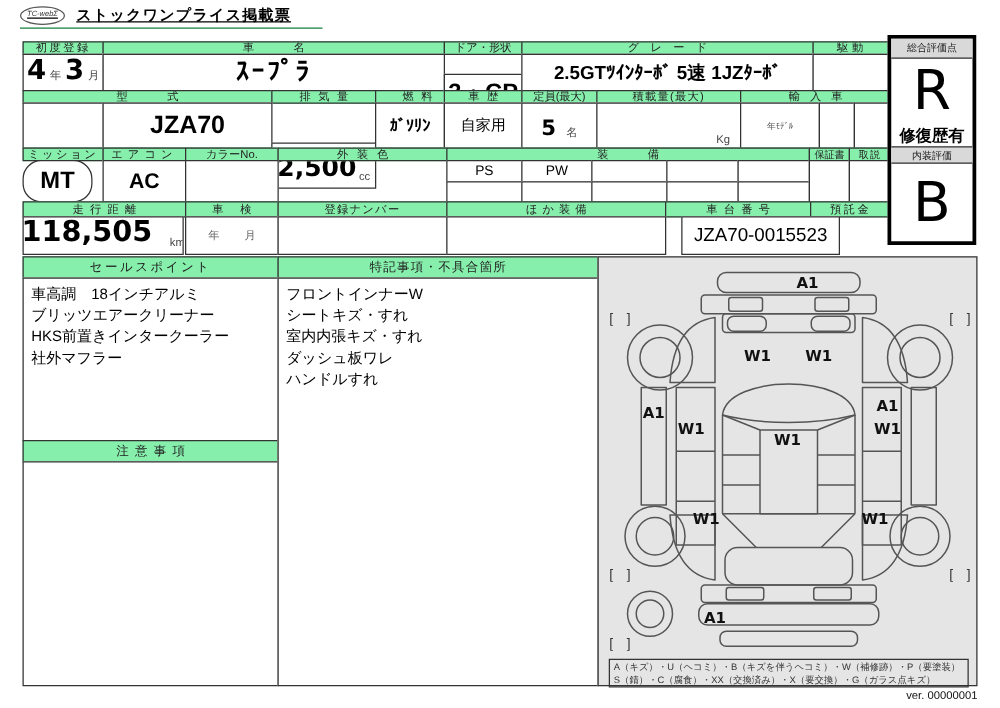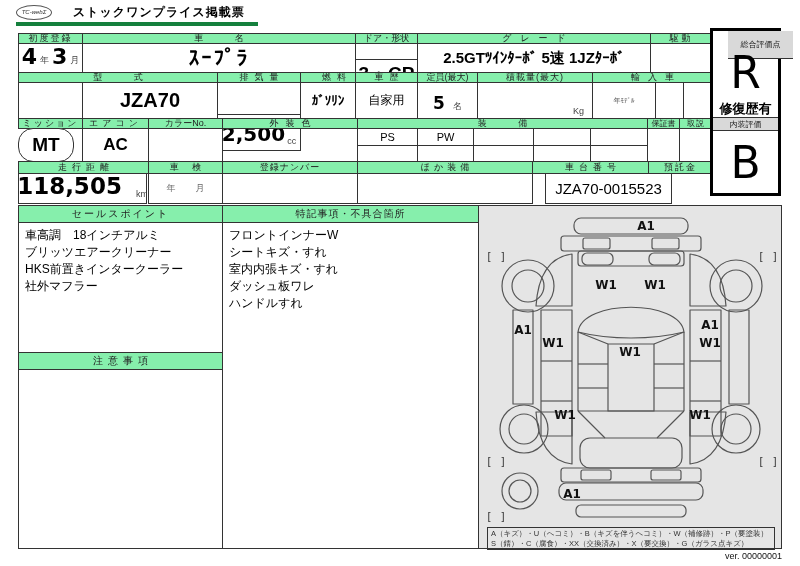--- a/index.html
+++ b/index.html
@@ -4,22 +4,22 @@
 <style>
   html,body{margin:0;padding:0;background:#fff;}
   #page{position:relative;width:800px;height:566px;background:#fff;
         font-family:"Liberation Sans",sans-serif;color:#000;overflow:hidden;}
   .c{position:absolute;box-sizing:border-box;border:1px solid #333;background:#fff;
      display:flex;align-items:center;justify-content:center;overflow:hidden;white-space:nowrap;}
   .h{background:#86efac;font-size:9px;color:#222;}
   .v{font-size:12px;}
   .big{font-weight:bold;font-size:22px;font-family:"DejaVu Sans","Liberation Sans",sans-serif;}
   .u{font-size:9px;color:#444;font-weight:normal;}
-  .titlebar{position:absolute;left:16px;top:2px;width:242px;height:20px;border-bottom:4px solid #15803d;
-            display:flex;align-items:center;gap:21px;}
+  .titlebar{position:absolute;left:16px;top:2px;width:242px;height:20px;border-bottom:1px solid #15803d;
+            display:flex;align-items:center;gap:9px;text-decoration:underline;}
   .logo{display:inline-flex;align-items:center;justify-content:center;width:34px;height:13px;
         border:1px solid #555;border-radius:50%;font-size:6px;font-style:italic;color:#333;}
   .ttl{font-size:12px;font-weight:bold;letter-spacing:1px;}
   .rbbox{position:absolute;left:710px;top:28px;width:71px;height:168px;border:3px solid #000;
          box-sizing:border-box;background:#fff;}
   .rb-h{position:absolute;left:0;width:100%;box-sizing:border-box;background:#d9d9d9;font-size:8px;
         color:#222;display:flex;align-items:center;justify-content:center;border-bottom:1px solid #333;}
   .rb-big{position:absolute;left:0;width:100%;display:flex;align-items:center;justify-content:center;
           font-size:44px;font-weight:500;font-family:"DejaVu Sans","Liberation Sans",sans-serif;}
   .txtblock{position:absolute;box-sizing:border-box;border:1px solid #333;background:#fff;
@@ -135,21 +135,21 @@
   </div>
   <div class="c v" style="left:222px;top:173px;width:136px;height:31px;"></div>
   <div class="c v" style="left:357px;top:173px;width:176px;height:31px;"></div>
   <div class="c v" style="left:532px;top:173px;width:127px;height:31px;font-size:15px;margin-left:13px;">JZA70-0015523</div>
   <div class="c v rel" style="left:648px;top:173px;width:65px;height:31px;">
     <span style="font-size:11px;">10,420</span>
     <span class="u abs-br" style="right:2px;bottom:4px;font-size:8px;">円</span>
   </div>
 
   <div class="rbbox">
-    <div class="rb-h" style="top:0;height:28px;margin-left:15px;">総合評価点</div>
+    <div class="rb-h" style="top:0;height:16px;">総合評価点</div>
     <div class="rb-big" style="top:13px;height:57px;">R</div>
     <div style="position:absolute;top:70px;left:0;width:100%;height:16px;display:flex;align-items:center;justify-content:center;font-size:13px;font-weight:bold;">修復歴有</div>
     <div class="rb-h" style="top:86px;height:14px;border-top:1px solid #333;">内装評価</div>
     <div class="rb-big" style="top:100px;height:62px;">B</div>
   </div>
 
   <div class="c h" style="left:18px;top:205px;width:205px;height:18px;font-size:10px;letter-spacing:2px;">セールスポイント</div>
   <div class="txtblock" style="left:18px;top:222px;width:205px;height:131px;">
     <div>車高調　18インチアルミ</div>
     <div>ブリッツエアークリーナー</div>

